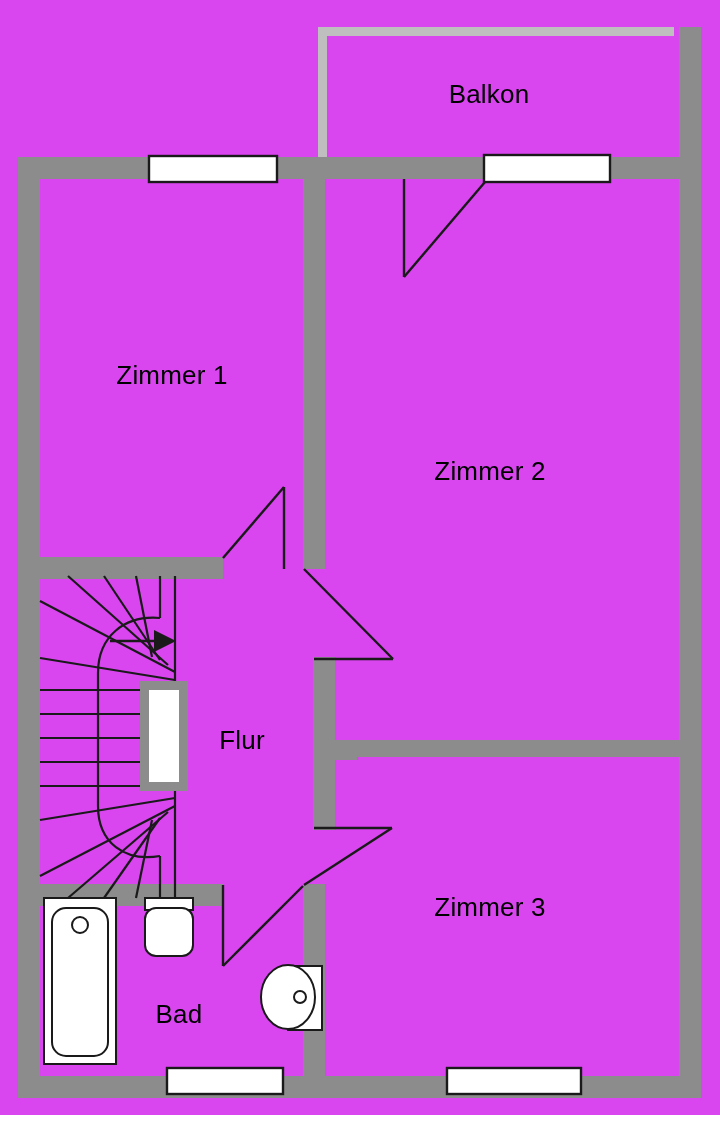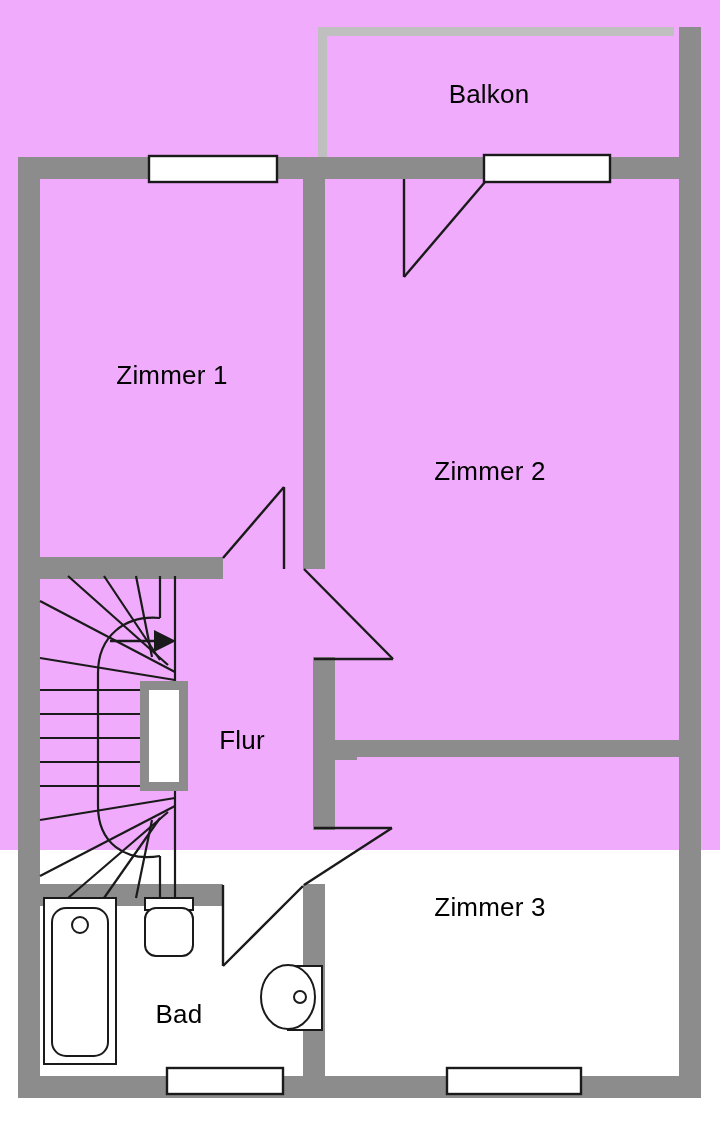--- a/index.html
+++ b/index.html
@@ -10,22 +10,22 @@
   }
   body {
     width: 720px;
     height: 1135px;
     font-family: "Liberation Sans", sans-serif;
     overflow: hidden;
   }
   #floorplan-root {
     position: relative;
     width: 720px;
-    height: 850px;
-    background: #f0abfc;
+    height: 1115px;
+    background: #d946ef;
   }
   svg#plan {
     display: block;
     width: 720px;
     height: 1135px;
   }
   .room-label {
     font-family: "Liberation Sans", sans-serif;
     font-size: 26px;
     fill: #000000;

